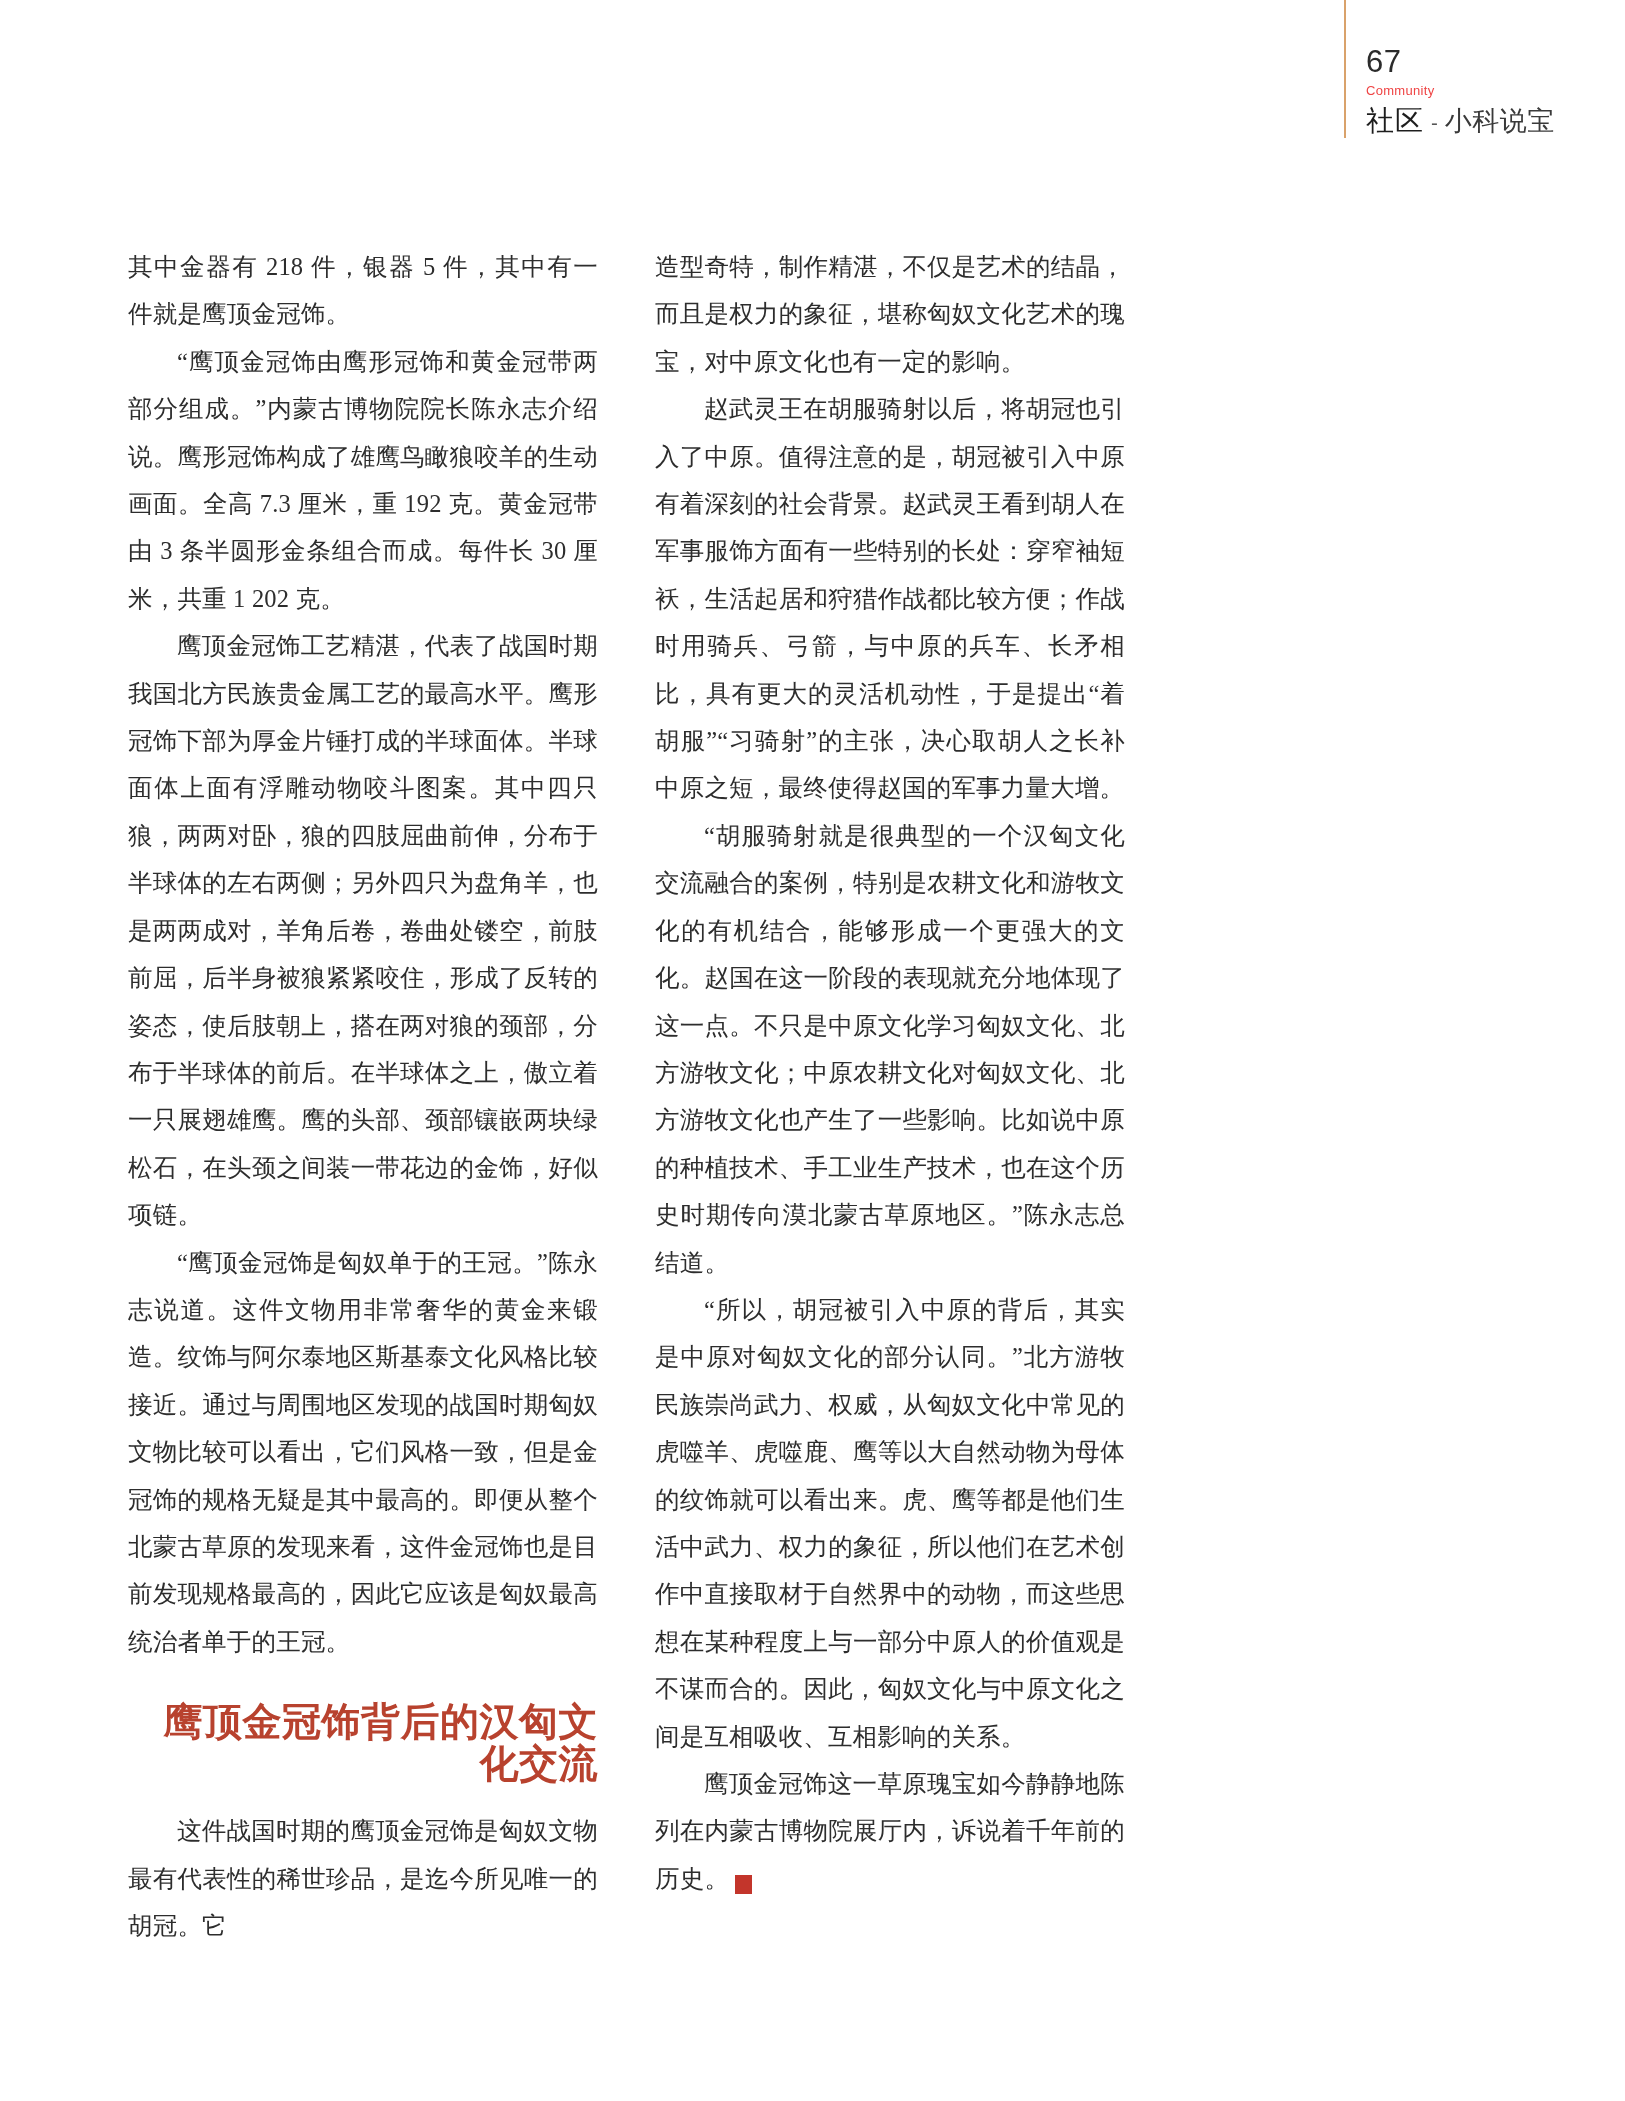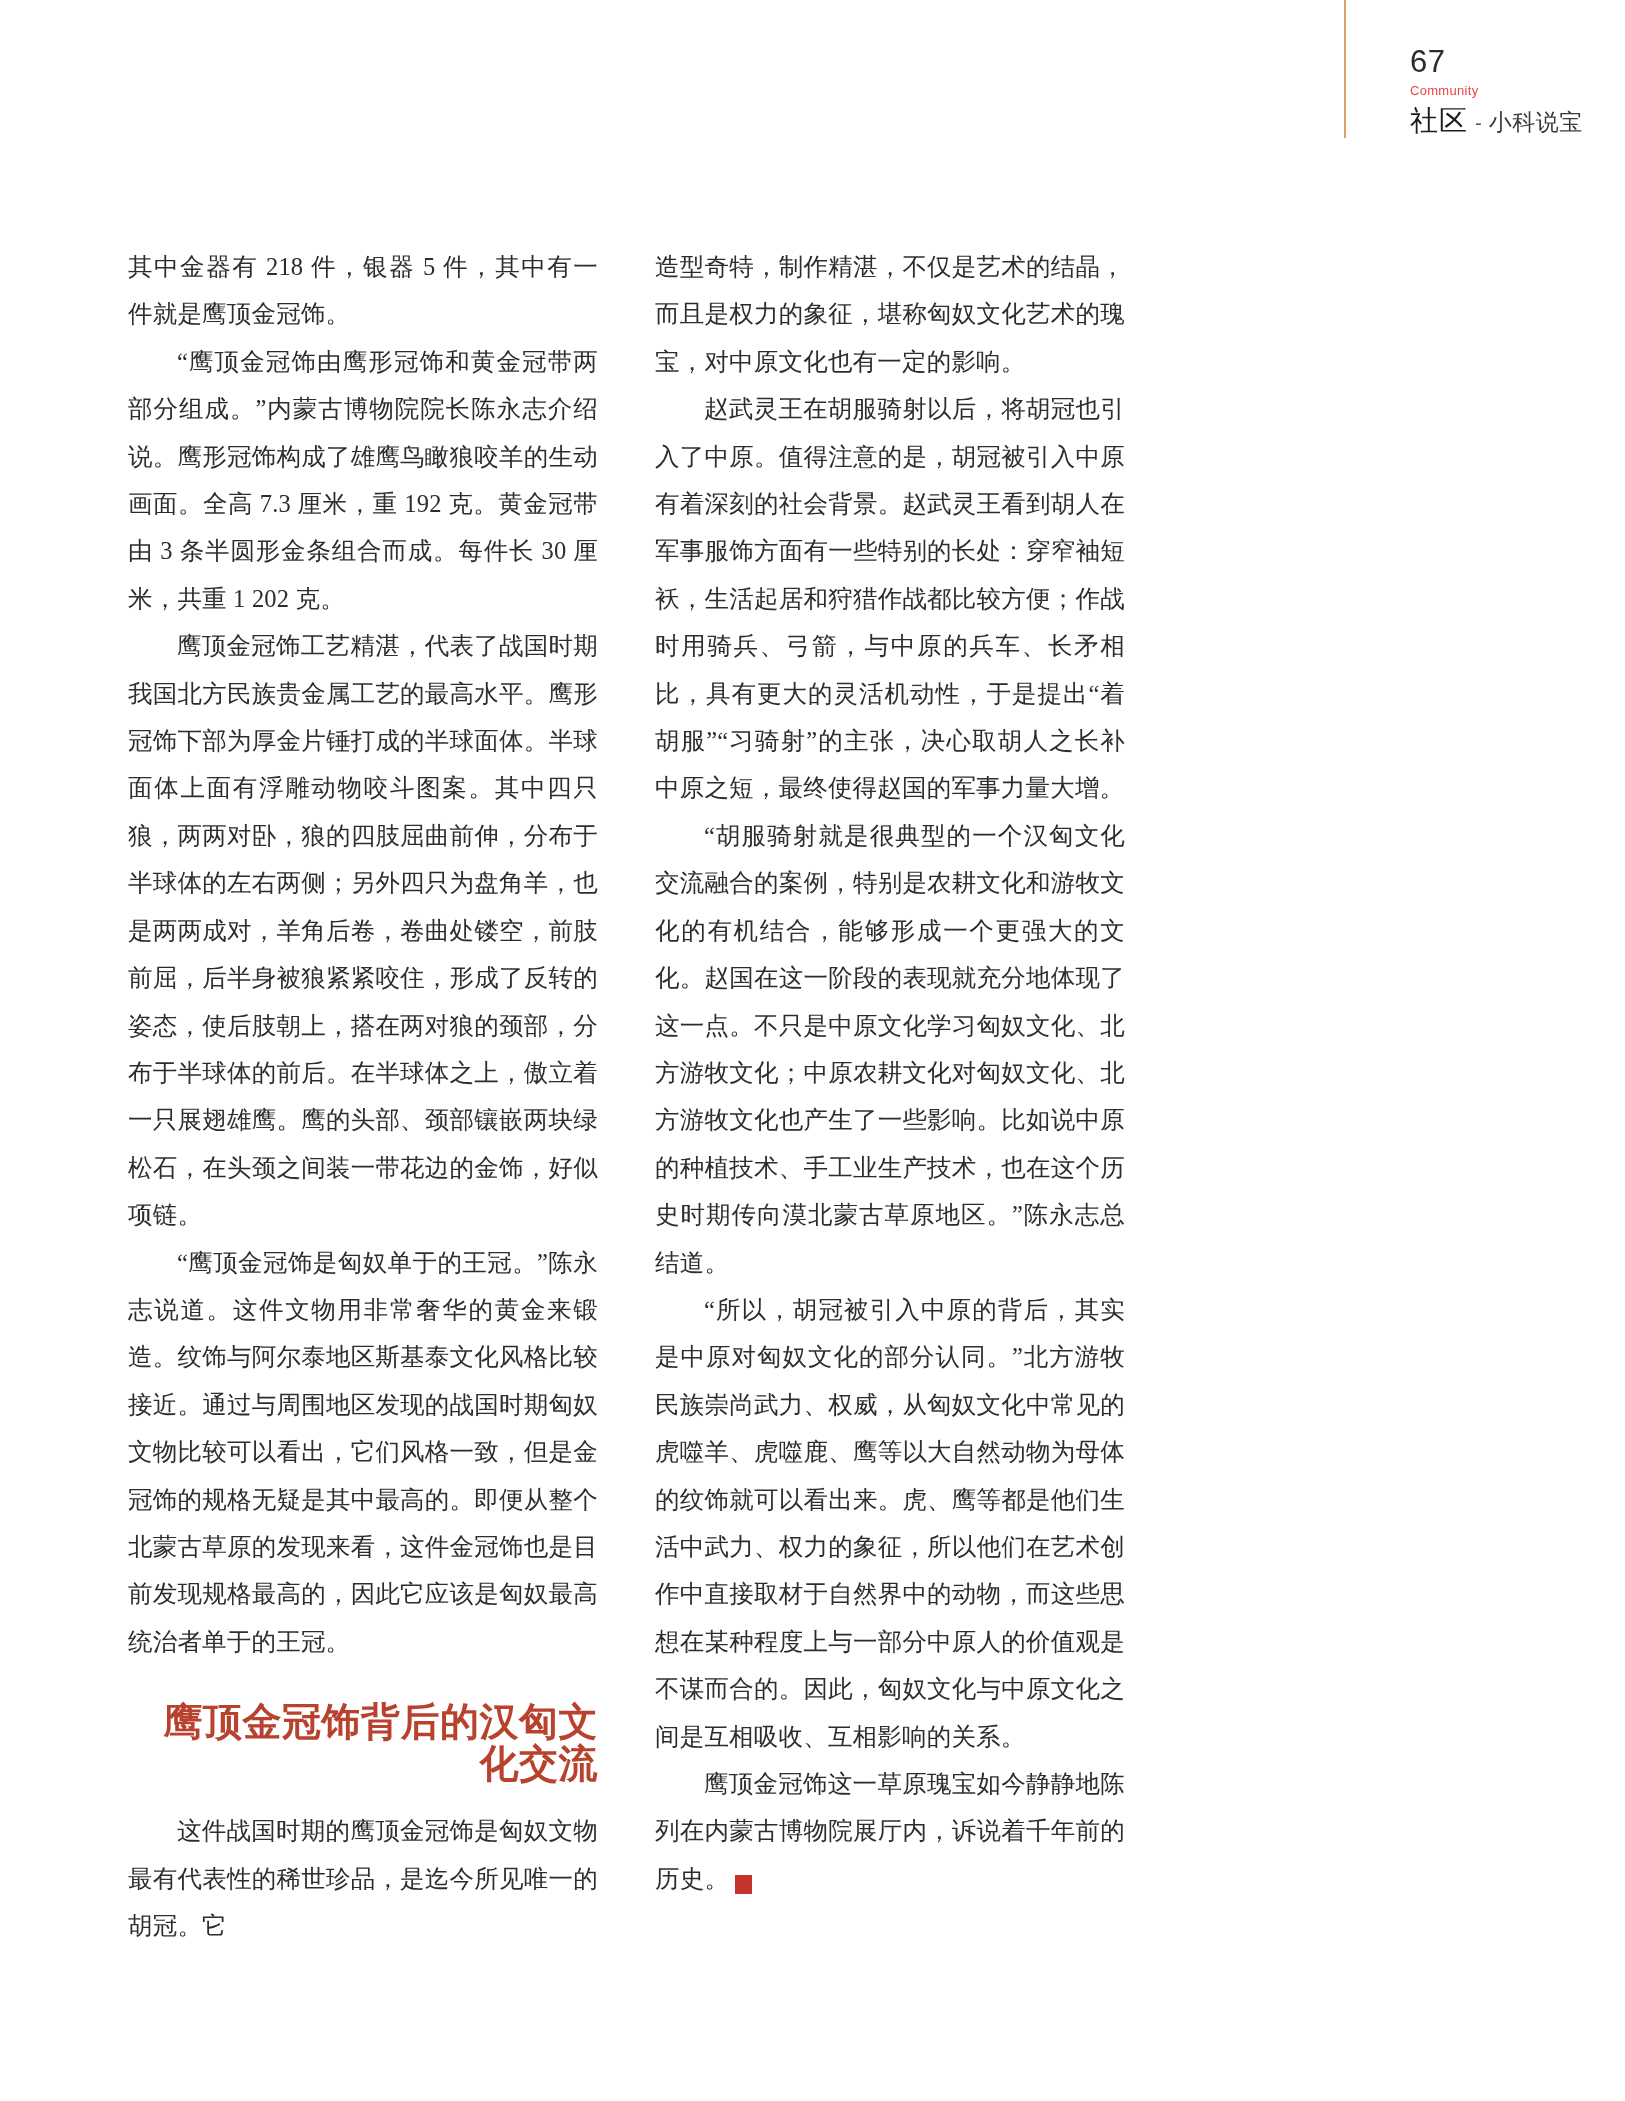--- a/index.html
+++ b/index.html
@@ -30,21 +30,20 @@
     top: 0;
     width: 2px;
     height: 138px;
     background: #d9a26b;
   }
   #header-text {
     position: absolute;
     left: 22px;
     top: 46px;
     font-family: "DejaVu Sans", "Liberation Sans", sans-serif;
-    margin-left: 44px;
   }
   #page-number {
     font-family: "Liberation Sans", "DejaVu Sans", sans-serif;
     font-size: 31px;
     line-height: 32px;
     color: #2b2b2b;
     letter-spacing: 0.5px;
     font-weight: 400;
   }
   #section-en {
@@ -70,21 +69,21 @@
     text-align: center;
   }
   #section-sep {
     font-family: "DejaVu Sans", "Liberation Sans", sans-serif;
     font-size: 19px;
     color: #555;
     margin: 0 7px;
   }
   #section-sub {
     font-family: "DejaVu Sans", "Liberation Sans", sans-serif;
-    font-size: 23px;
+    font-size: 27px;
     line-height: 32px;
     color: #3a3a3a;
     letter-spacing: 0.5px;
   }
 
   
   .column {
     position: absolute;
     top: 243px;
     width: 470px;

